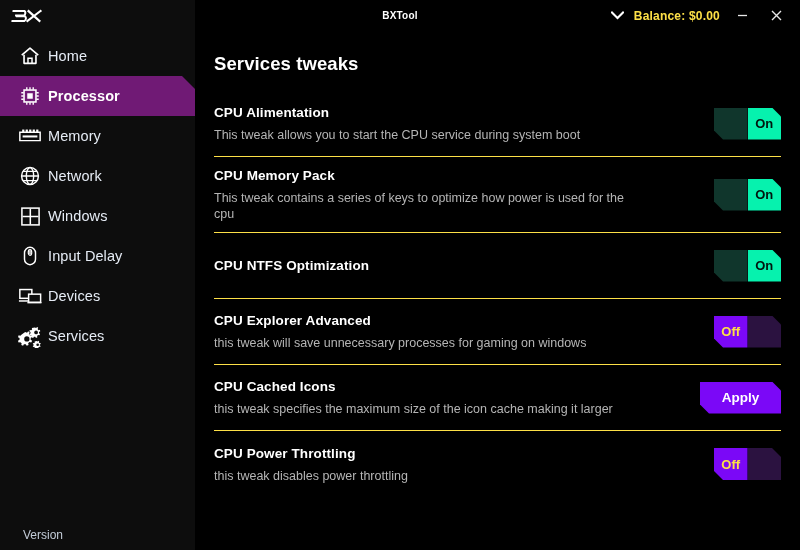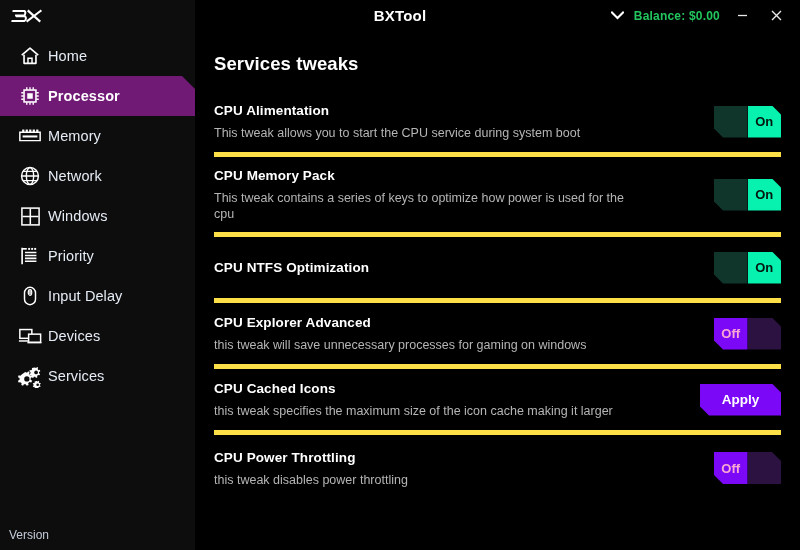--- a/index.html
+++ b/index.html
@@ -27,28 +27,28 @@
     font-family: "Liberation Sans", sans-serif;
     transform: skewX(-6deg);
   }
   .logo svg { display: block; }
   .title-center {
     position: absolute; left: 0; top: 0; width: 800px; height: 31px;
     display: flex; align-items: center; justify-content: center;
     pointer-events: none;
   }
   .title-text {
-    color: #fff; font-size: 15px; font-weight: bold; letter-spacing: 0.2px;
+    color: #fff; font-size: 10px; font-weight: bold; letter-spacing: 0.2px;
   }
   .title-right {
     position: absolute; right: 0; top: 0; height: 31px;
     display: flex; align-items: center; gap: 10px; padding-right: 12px;
   }
   .chev { color: #fff; display: flex; align-items: center; cursor: pointer; }
-  .balance { color: #22c55e; font-size: 12px; font-weight: bold; letter-spacing: .2px; text-align: center; }
+  .balance { color: #fde047; font-size: 12px; font-weight: bold; letter-spacing: .2px; text-align: center; }
   .win-btn {
     width: 24px; height: 24px; display: flex; align-items: center;
     justify-content: center; color: #e8e8e8; cursor: pointer;
   }
   .win-btn svg { display: block; }
 
   
   .sidebar {
     position: absolute; left: 0; top: 31px; width: 195px; height: 519px;
     background: #0d0d0d;
@@ -66,37 +66,37 @@
   .nav-label {
     margin-left: 4px; color: #e6ecf5; font-size: 14.5px; letter-spacing: .1px;
   }
   .nav-item.active {
     background: #701a75;
     width: 195px;
     clip-path: polygon(0 0, calc(100% - 13px) 0, 100% 13px, 100% 100%, 0 100%);
   }
   .nav-item.active .nav-label { color: #fff; font-weight: bold; }
   .version {
-    position: absolute; left: 9px; bottom: 8px;
+    position: absolute; left: 23px; bottom: 8px;
     color: #c3ccd8; font-size: 12px;
   }
 
   
   .main {
     position: absolute; left: 195px; top: 31px; width: 605px; height: 519px;
     background: #000; padding: 0;
   }
   .page-title {
     color: #fff; font-size: 18.5px; font-weight: bold;
     padding: 22px 0 0 19px; letter-spacing: .1px;
   }
   .rows { padding: 16px 19px 0 19px; }
   .row {
     position: relative; min-height: 66px; padding: 10px 0 10px 0;
-    border-bottom: 5px solid #fde047;
+    border-bottom: 1px solid #fde047;
     display: flex; align-items: center; justify-content: space-between;
   }
   .row:last-child { border-bottom: none; }
   .row-texts { padding-right: 80px; }
   .row-title {
     color: #fff; font-size: 13.5px; font-weight: bold; letter-spacing: .1px;
     line-height: 18px;
   }
   .row-desc {
     color: #b5b5b5; font-size: 12.5px; margin-top: 5px; line-height: 16px;
@@ -124,21 +124,21 @@
 
   
   .toggle.off .half.left {
     background: #7b08f7;
     clip-path: polygon(0 0, 100% 0, 100% 100%, 9px 100%, 0 calc(100% - 9px));
   }
   .toggle.off .half.right {
     background: #2b1240;
     clip-path: polygon(0 0, calc(100% - 9px) 0, 100% 9px, 100% 100%, 0 100%);
   }
-  .toggle.off .lbl { color: #f9a8d4; }
+  .toggle.off .lbl { color: #fde047; }
 
   
   .apply-btn {
     width: 81px; height: 32px; background: #7b08f7; color: #fff;
     font-size: 13.5px; font-weight: bold; border: none; cursor: pointer;
     display: flex; align-items: center; justify-content: center;
     font-family: "Liberation Sans", sans-serif;
     clip-path: polygon(0 0, calc(100% - 9px) 0, 100% 9px, 100% 100%, 9px 100%, 0 calc(100% - 9px));
   }
 </style>
@@ -238,33 +238,20 @@
       <div class="nav-item">
         <span class="ico">
           <svg width="21" height="21" viewBox="0 0 22 22" fill="none" aria-hidden="true">
             <rect x="2" y="2.2" width="18" height="17.6" stroke="#fff" stroke-width="1.6"></rect>
             <path d="M10.8 2.8 V19.4 M2.6 11 H19.4" stroke="#fff" stroke-width="1.6"></path>
           </svg>
         </span>
         <span class="nav-label">Windows</span>
       </div>
 
-      <div class="nav-item">
-        <span class="ico">
-          <svg width="22" height="22" viewBox="0 0 24 24" fill="none" aria-hidden="true">
-            <path d="M3.4 3 V21" stroke="#fff" stroke-width="1.8"></path>
-            <path d="M3.4 4.2 H8.5" stroke="#fff" stroke-width="1.8"></path>
-            <rect x="10" y="3.2" width="2.1" height="2.1" fill="#fff"></rect>
-            <rect x="13.3" y="3.2" width="2.1" height="2.1" fill="#fff"></rect>
-            <rect x="16.6" y="3.2" width="2.1" height="2.1" fill="#fff"></rect>
-            <path d="M6.5 8.2 H19 M6.5 11.4 H19 M6.5 14.6 H19 M6.5 17.8 H19" stroke="#fff" stroke-width="1.7"></path>
-          </svg>
-        </span>
-        <span class="nav-label">Priority</span>
-      </div>
 
       <div class="nav-item">
         <span class="ico">
           <svg width="20" height="22" viewBox="0 0 20 24" fill="none" aria-hidden="true">
             <rect x="4" y="2.5" width="12" height="19" rx="6" stroke="#fff" stroke-width="1.6"></rect>
             <path d="M10 6 V10.2" stroke="#fff" stroke-width="1.6"></path>
             <ellipse cx="10" cy="8.2" rx="1.9" ry="3.1" stroke="#fff" stroke-width="1.3" fill="none"></ellipse>
           </svg>
         </span>
         <span class="nav-label">Input Delay</span>

